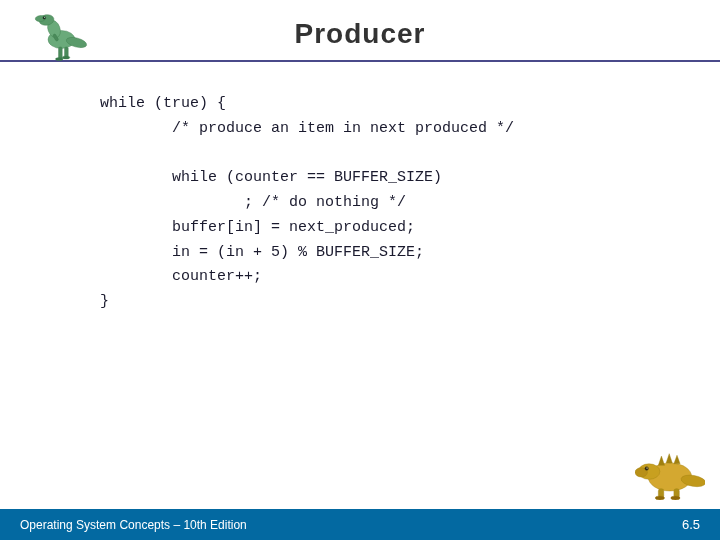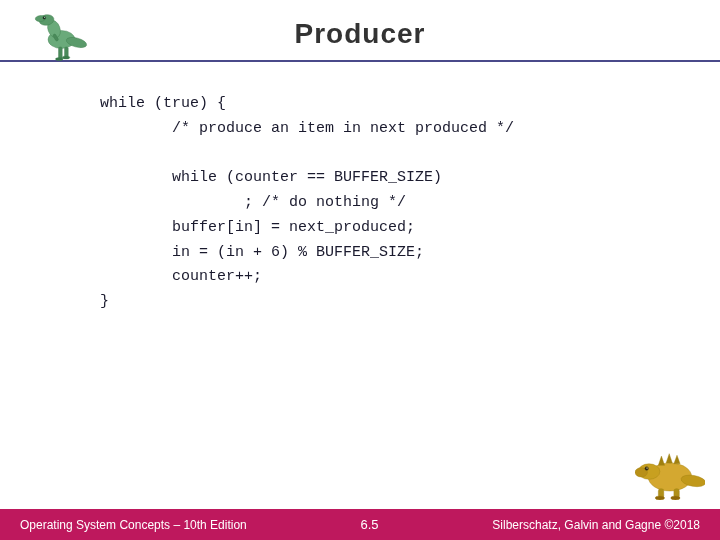--- a/index.html
+++ b/index.html
@@ -50,21 +50,21 @@
       color: #1a1a2e;
       white-space: pre;
     }
 
     
     .footer {
       position: absolute;
       bottom: 0;
       left: 0;
       width: 100%;
-      background: #be185d;
+      background: #0369a1;
       padding: 8px 20px;
       display: flex;
       justify-content: space-between;
       align-items: center;
     }
 
     .footer-left {
       color: #ffffff;
       font-size: 12px;
     }
@@ -126,21 +126,21 @@
   <span class="header-title">Producer</span>
 </div>
 
 <div class="main-content">
   <pre class="code-block">while (true) {
         /* produce an item in next produced */
 
         while (counter == BUFFER_SIZE)
                 ; /* do nothing */
         buffer[in] = next_produced;
-        in = (in + 6) % BUFFER_SIZE;
+        in = (in + 5) % BUFFER_SIZE;
         counter++;
 }</pre>
 </div>
 
 <div class="dino-bottom-right">
   <svg viewBox="0 0 90 75" xmlns="http://www.w3.org/2000/svg">
     <g fill="#c8a020" stroke="#a08010" stroke-width="0.5">
 
       <ellipse cx="45" cy="45" rx="28" ry="18" fill="#d4a830"></ellipse>
 
@@ -162,14 +162,13 @@
 
       <ellipse cx="32" cy="72" rx="6" ry="2.5" fill="#906808"></ellipse>
       <ellipse cx="52" cy="72" rx="6" ry="2.5" fill="#906808"></ellipse>
     </g>
   </svg>
 </div>
 
 <div class="footer">
   <span class="footer-left">Operating System Concepts – 10th Edition</span>
   <span class="footer-center">6.5</span>
-  <span class="footer-right">Silberschatz, Galvin and Gagne ©2018</span>
 </div>
 
 </body></html>

